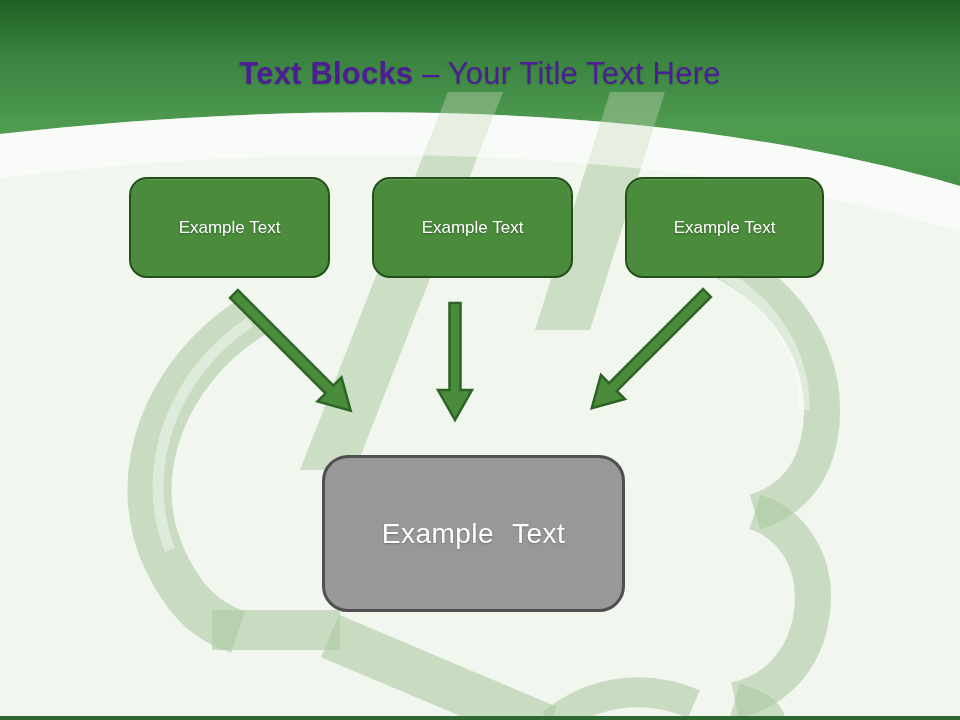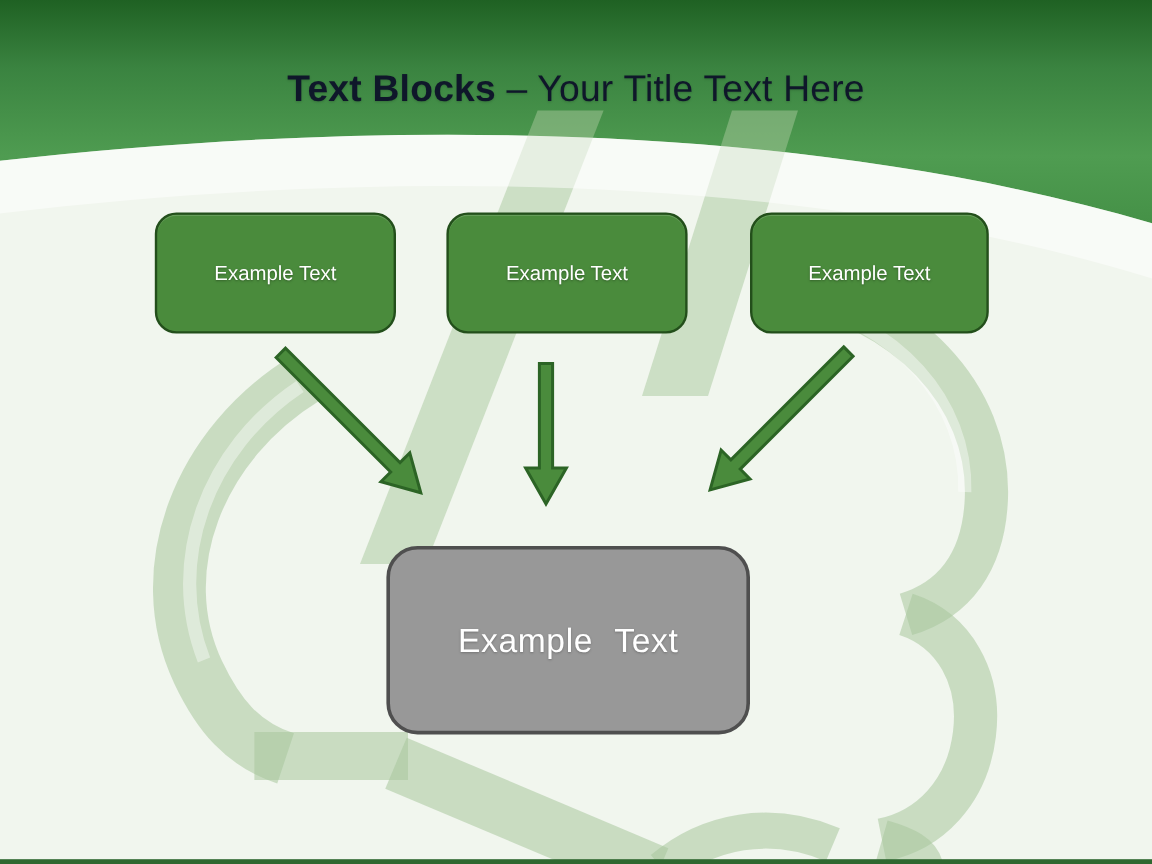--- a/index.html
+++ b/index.html
@@ -8,21 +8,21 @@
     background:#f1f6ee;
     font-family:"Liberation Sans", sans-serif;
   }
   .layer{position:absolute;inset:0;width:960px;height:720px;}
   svg{display:block;}
 
   
   .slide-title{
     position:absolute;top:54px;left:0;right:0;
     text-align:center;z-index:4;
-    color:#0f172a;font-size:31px;line-height:40px;
+    color:#4c1d95;font-size:31px;line-height:40px;
     letter-spacing:.2px;
     text-shadow:0 1px 2px rgba(0,0,0,.18);
     white-space:nowrap;
   }
   .slide-title .t-bold{font-weight:700;}
   .slide-title .t-rest{font-weight:400;}
 
   
   .block{
     position:absolute;top:177px;width:201px;height:101px;

